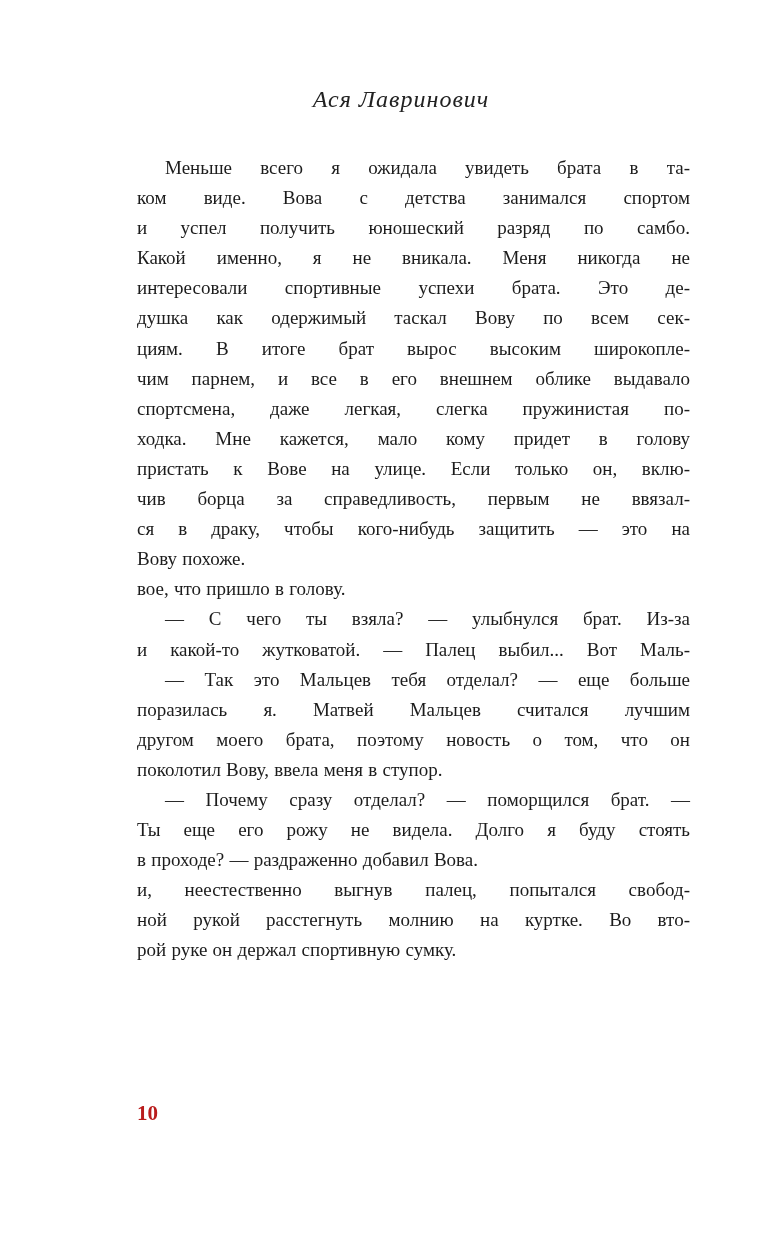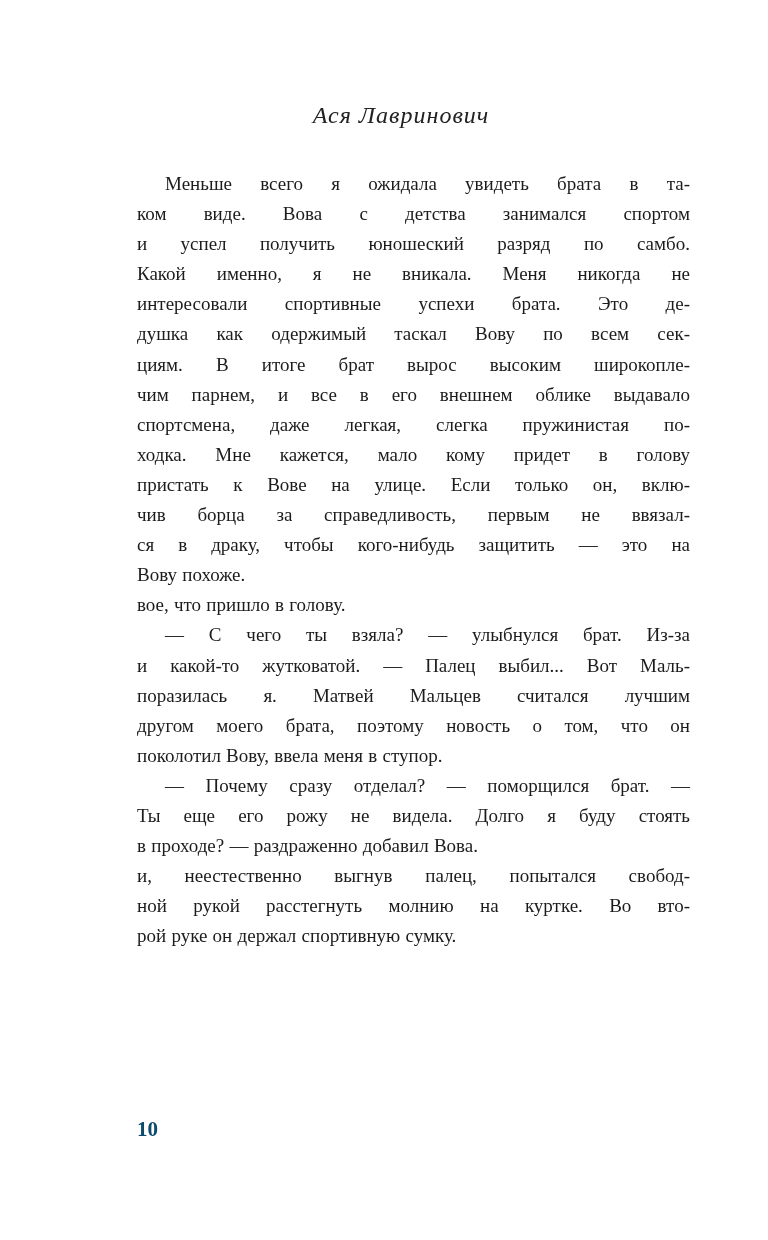--- a/index.html
+++ b/index.html
@@ -12,21 +12,20 @@
     background: #ffffff;
     font-family: "Liberation Serif", "DejaVu Serif", serif;
     color: #1c1c1c;
     position: relative;
     overflow: hidden;
   }
   .page {
     position: absolute;
     inset: 0;
     background: #ffffff;
-    margin-top: 16px;
   }
   .running-header {
     position: absolute;
     top: 84px;
     left: 112px;
     width: 578px;
     text-align: center;
     font-style: italic;
     font-size: 24px;
     line-height: 30px;
@@ -59,21 +58,21 @@
   .line.last {
     text-align-last: left;
   }
   .page-number {
     position: absolute;
     top: 1100px;
     left: 137px;
     font-weight: bold;
     font-size: 21px;
     line-height: 26px;
-    color: #0c4a6e;
+    color: #b91c1c;
   }
 </style>
 </head>
 <body>
 
 <div class="page">
 
   <div class="running-header">Ася Лавринович</div>
 
   <div class="text-block">
@@ -94,20 +93,21 @@
         <div class="line last">Вову похоже.</div>
       </div>
       <div class="paragraph">
         <div class="line last">вое, что пришло в голову.</div>
       </div>
       <div class="paragraph">
         <div class="line first">—  С чего ты взяла? — улыбнулся брат. Из-за</div>
         <div class="line">и какой-то жутковатой. — Палец выбил... Вот Маль-</div>
       </div>
       <div class="paragraph">
+        <div class="line first">—  Так это Мальцев тебя отделал? — еще больше</div>
         <div class="line">поразилась я. Матвей Мальцев считался лучшим</div>
         <div class="line">другом моего брата, поэтому новость о том, что он</div>
         <div class="line last">поколотил Вову, ввела меня в ступор.</div>
       </div>
       <div class="paragraph">
         <div class="line first">—  Почему сразу отделал? — поморщился брат. —</div>
         <div class="line">Ты еще его рожу не видела. Долго я буду стоять</div>
         <div class="line last">в проходе? — раздраженно добавил Вова.</div>
       </div>
       <div class="paragraph">

